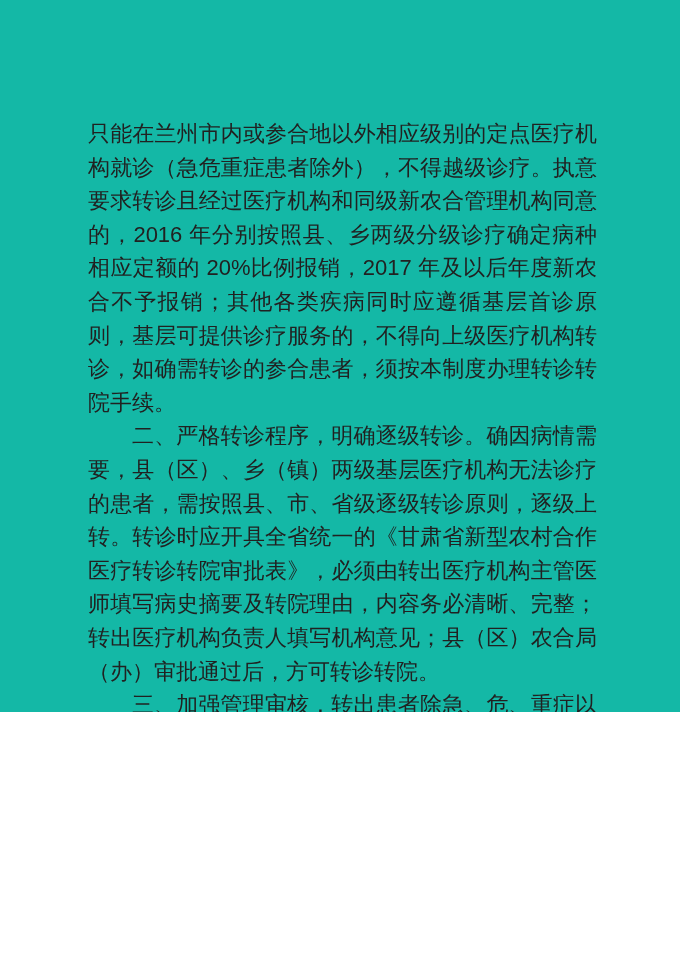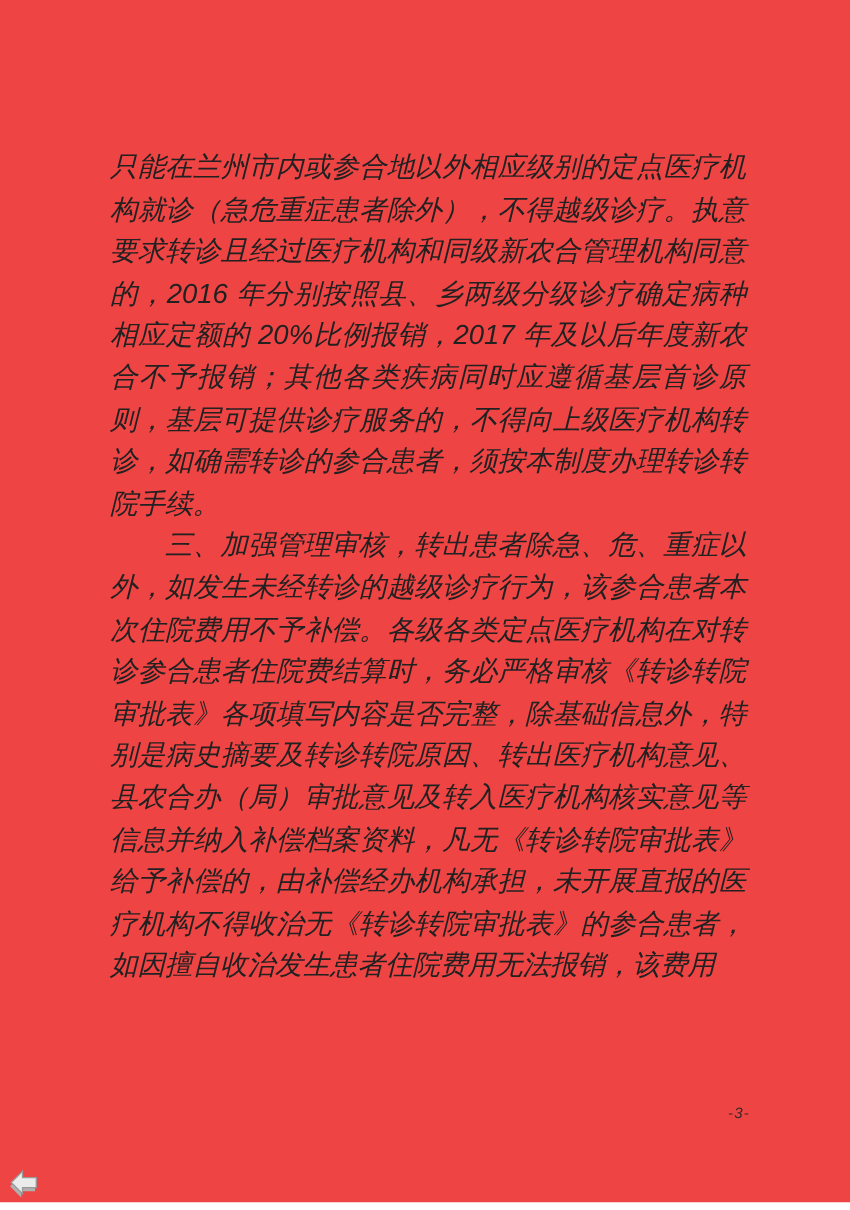--- a/index.html
+++ b/index.html
@@ -3,25 +3,24 @@
 <meta charset="utf-8">
 <style>
   html, body {
     margin: 0;
     padding: 0;
     background: #ffffff;
   }
   .page {
     position: relative;
     width: 680px;
-    height: 962px;
-    background: #ef4444;
+    height: 712px;
+    background: #14b8a6;
     overflow: hidden;
     font-family: "Liberation Sans", sans-serif;
-    font-style: italic;
   }
   .doc-text {
     position: absolute;
     left: 88px;
     top: 117px;
     width: 509px;
     color: #212121;
     font-size: 22px;
     line-height: 33.6px;
     text-align: justify;
@@ -54,20 +53,21 @@
     display: block;
   }
 </style>
 </head>
 <body>
 
 <div class="page">
 
   <div class="doc-text">
     <p class="para">只能在兰州市内或参合地以外相应级别的定点医疗机构就诊（急危重症患者除外），不得越级诊疗。执意要求转诊且经过医疗机构和同级新农合管理机构同意的，2016 年分别按照县、乡两级分级诊疗确定病种相应定额的 20%比例报销，2017 年及以后年度新农合不予报销；其他各类疾病同时应遵循基层首诊原则，基层可提供诊疗服务的，不得向上级医疗机构转诊，如确需转诊的参合患者，须按本制度办理转诊转院手续。</p>
+    <p class="para indent">二、严格转诊程序，明确逐级转诊。确因病情需要，县（区）、乡（镇）两级基层医疗机构无法诊疗的患者，需按照县、市、省级逐级转诊原则，逐级上转。转诊时应开具全省统一的《甘肃省新型农村合作医疗转诊转院审批表》，必须由转出医疗机构主管医师填写病史摘要及转院理由，内容务必清晰、完整；转出医疗机构负责人填写机构意见；县（区）农合局（办）审批通过后，方可转诊转院。</p>
     <p class="para indent">三、加强管理审核，转出患者除急、危、重症以外，如发生未经转诊的越级诊疗行为，该参合患者本次住院费用不予补偿。各级各类定点医疗机构在对转诊参合患者住院费结算时，务必严格审核《转诊转院审批表》各项填写内容是否完整，除基础信息外，特别是病史摘要及转诊转院原因、转出医疗机构意见、县农合办（局）审批意见及转入医疗机构核实意见等信息并纳入补偿档案资料，凡无《转诊转院审批表》给予补偿的，由补偿经办机构承担，未开展直报的医疗机构不得收治无《转诊转院审批表》的参合患者，如因擅自收治发生患者住院费用无法报销，该费用</p>
   </div>
 
   <div class="page-number">-3-</div>
 
   <div class="back-btn">
     <svg width="26" height="24" viewBox="0 0 26 24">
       <polygon points="1.5,12.5 10.5,3.5 10.5,8.5 21.5,8.5 21.5,16.5 10.5,16.5 10.5,21.5" fill="#b0b0b0" stroke="none" transform="translate(-0.5,1.5)"></polygon>
       <polygon points="2,11 11,2 11,7 22,7 22,15 11,15 11,20" fill="#ebebeb" stroke="#999999" stroke-width="1"></polygon>
     </svg>

